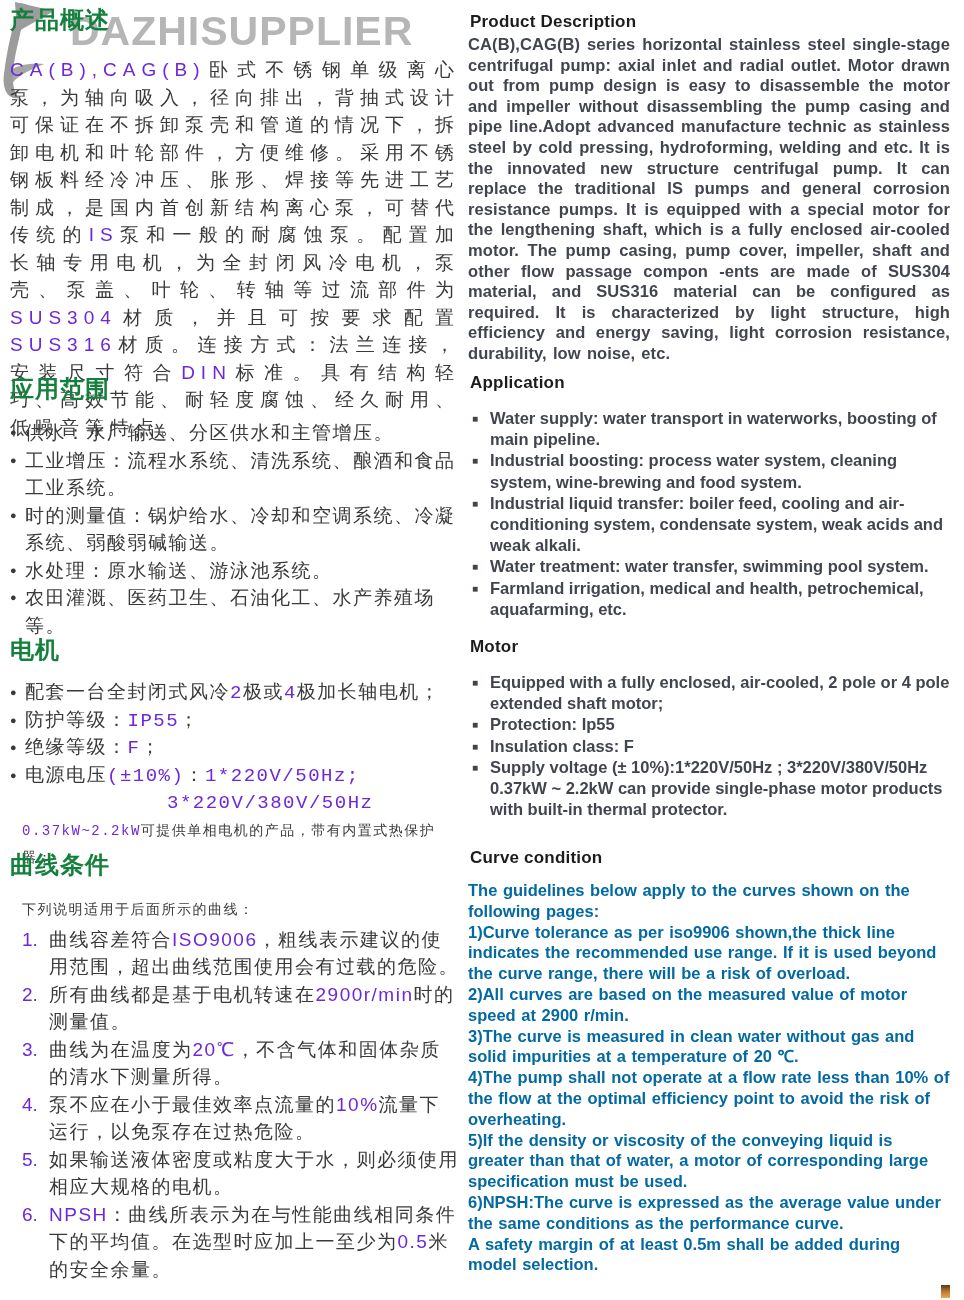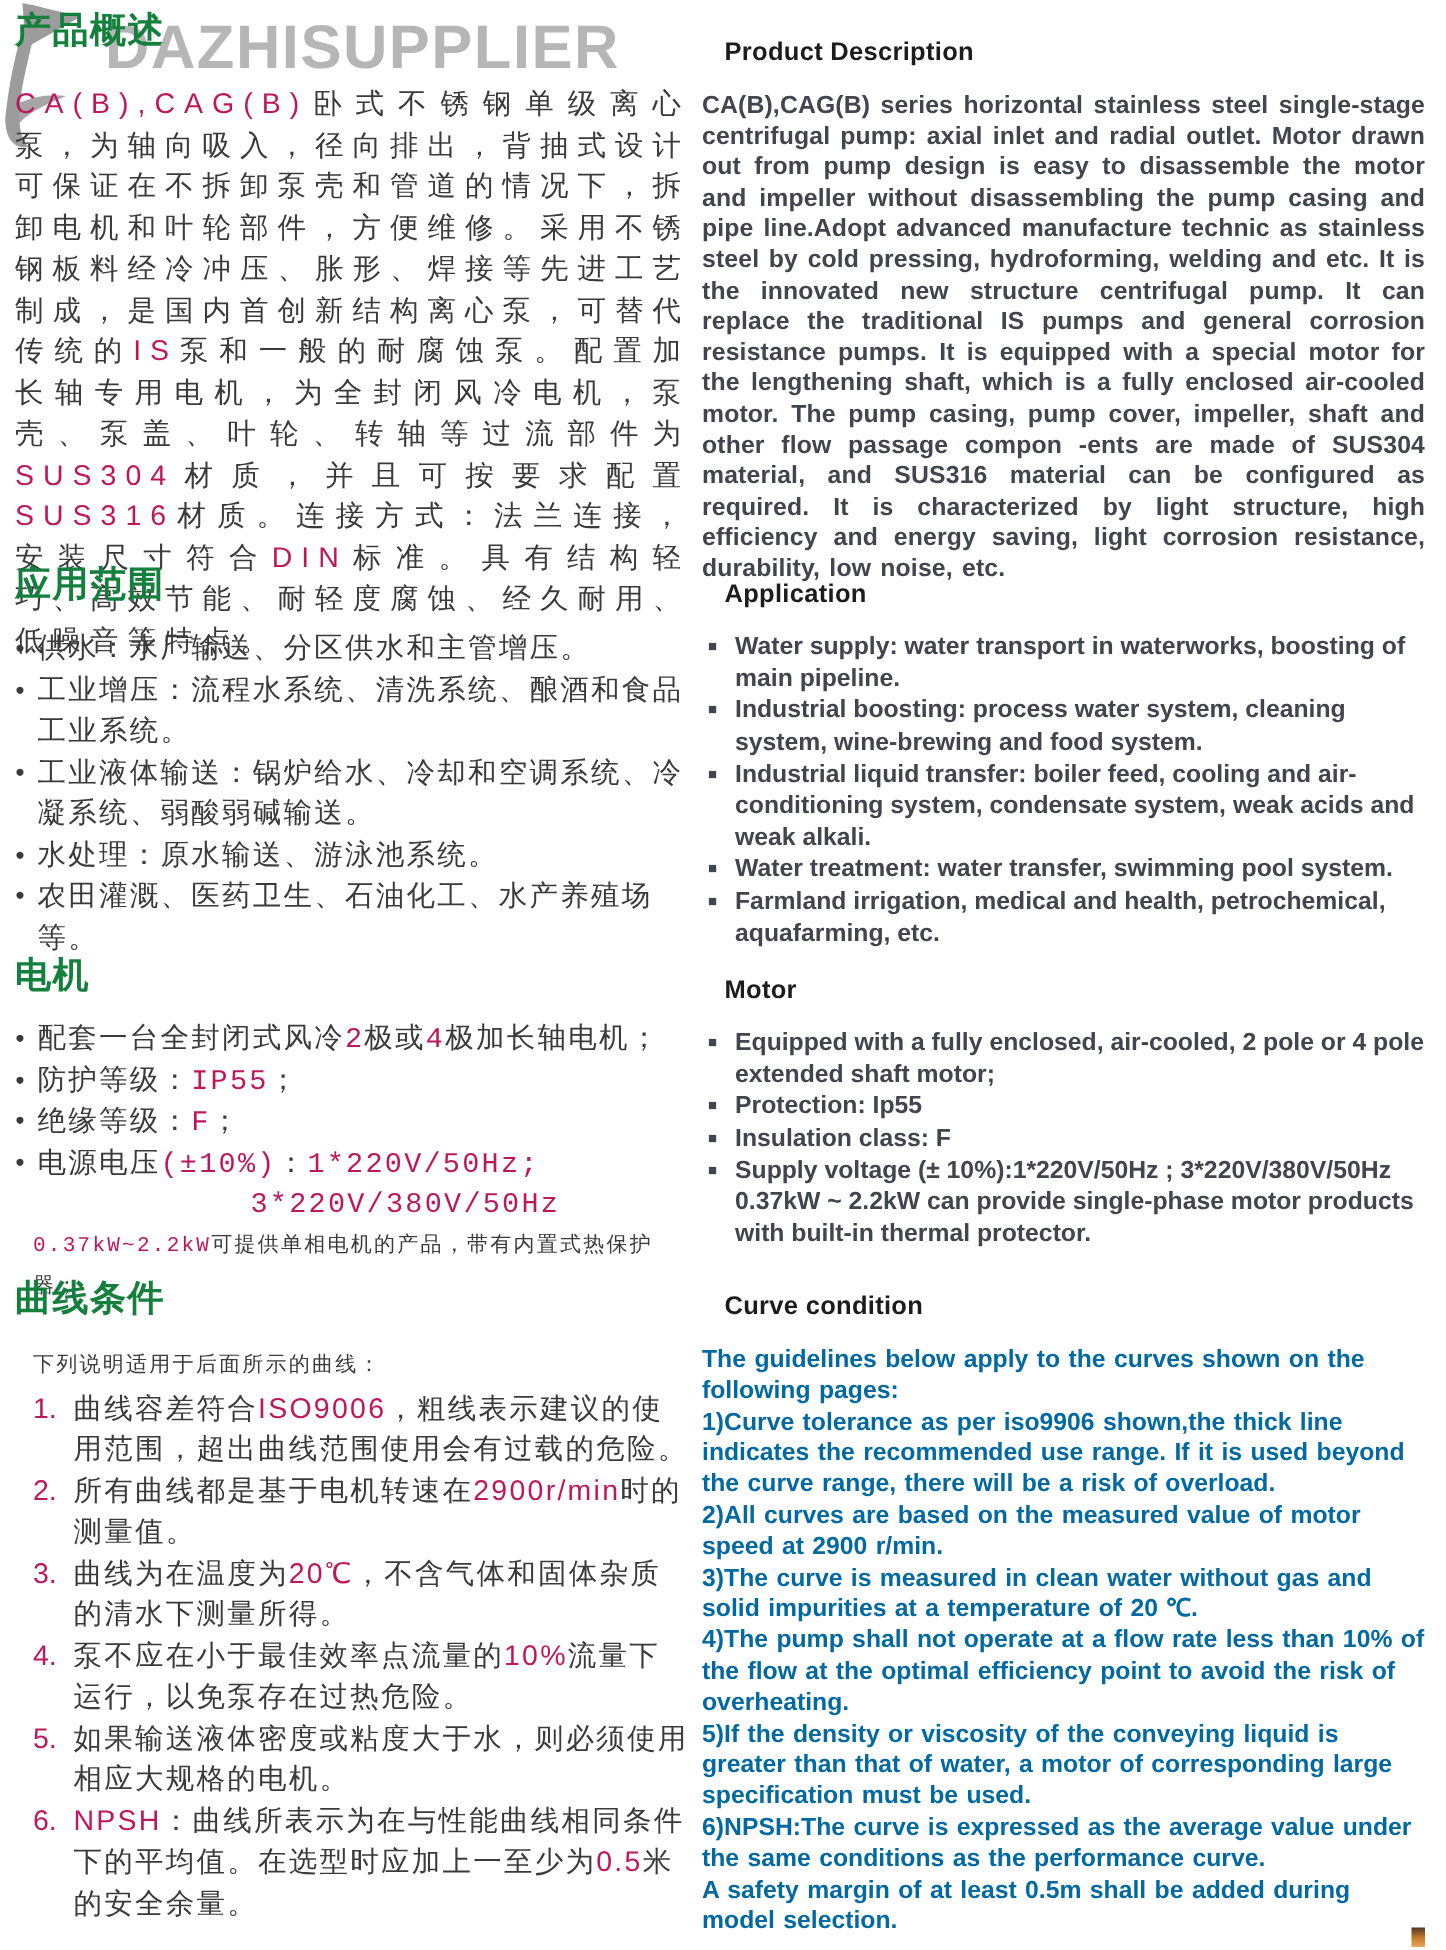--- a/index.html
+++ b/index.html
@@ -26,21 +26,21 @@
   .l-overview{top:4px;}
   .l-app{top:373px;}
   .l-motor{top:634px;font-family:Liberation Mono, monospace;}
   .l-curve{top:849px;}
   .r-desc{top:10px;}
   .r-app{top:371px;}
   .r-motor{top:635px;}
   .r-curve{top:846px;}
 
   .zh-h{font-size:24px;font-weight:700;color:#15803d;margin:0;letter-spacing:1px;}
-  .en-h{font-size:17px;font-weight:700;color:#1c1c1c;margin:15px;letter-spacing:0.2px;}
+  .en-h{font-size:17px;font-weight:700;color:#1c1c1c;margin:2px;letter-spacing:0.2px;}
 
   .zh-para{
     margin:20px 0 0;font-size:19px;line-height:27.5px;color:#3a3a3a;
     text-align:justify;text-justify:inter-character;letter-spacing:6px;
   }
   .zh-list{margin-top:14px;font-size:19px;line-height:27.5px;color:#3a3a3a;letter-spacing:1.5px;}
   .zh-note{margin:0;padding-left:12px;font-size:14px;line-height:27.5px;color:#3a3a3a;letter-spacing:1.5px;}
   .zh-intro{margin:15px 0 0;padding-left:12px;font-size:14px;line-height:27.5px;color:#3a3a3a;letter-spacing:1.5px;}
   .zh-numlist{margin-top:2px;padding-left:12px;}
 
@@ -51,21 +51,21 @@
   .en-list{margin-top:15px;padding-left:4px;font-size:16.5px;line-height:21.2px;font-weight:700;color:#41454e;}
   .en-curve-block{margin-top:12px;}
   .en-curve-block p{margin:0;font-size:16.5px;line-height:20.8px;font-weight:700;color:#0369a1;word-spacing:1px;}
 
   .li{display:flex;align-items:flex-start;}
   .marker{flex:none;display:inline-block;}
   .marker.dot{width:15px;font-size:11px;line-height:27.5px;letter-spacing:0;}
   .marker.sq{width:18px;font-size:10px;line-height:21.2px;}
   .marker.num{width:27px;letter-spacing:0;}
   .li-body{flex:1;}
-  .hl{color:#be185d;}
+  .hl{color:#6d28d9;}
   .corner-mark{
     position:absolute;left:941px;top:1285px;width:9px;height:13px;z-index:2;
     background:linear-gradient(180deg,#4f3a22 0%,#c87d2e 55%,#e8a75a 100%);
   }
 </style>
 </head>
 <body>
 
 <div class="watermark">
   <svg class="wm-logo" width="58" height="104" viewBox="0 0 58 104">
@@ -89,21 +89,21 @@
         <div class="li">
           <span class="marker dot">●</span>
           <span class="li-body"><span>供水：水厂输送、分区供水和主管增压。</span></span>
         </div>
         <div class="li">
           <span class="marker dot">●</span>
           <span class="li-body"><span>工业增压：流程水系统、清洗系统、酿酒和食品工业系统。</span></span>
         </div>
         <div class="li">
           <span class="marker dot">●</span>
-          <span class="li-body"><span>工业液体输送：锅炉给水、冷却和空调系统、冷凝系统、弱酸弱碱输送。</span></span>
+          <span class="li-body"><span>时的测量值：锅炉给水、冷却和空调系统、冷凝系统、弱酸弱碱输送。</span></span>
         </div>
         <div class="li">
           <span class="marker dot">●</span>
           <span class="li-body"><span>水处理：原水输送、游泳池系统。</span></span>
         </div>
         <div class="li">
           <span class="marker dot">●</span>
           <span class="li-body"><span>农田灌溉、医药卫生、石油化工、水产养殖场等。</span></span>
         </div>
       </div>

